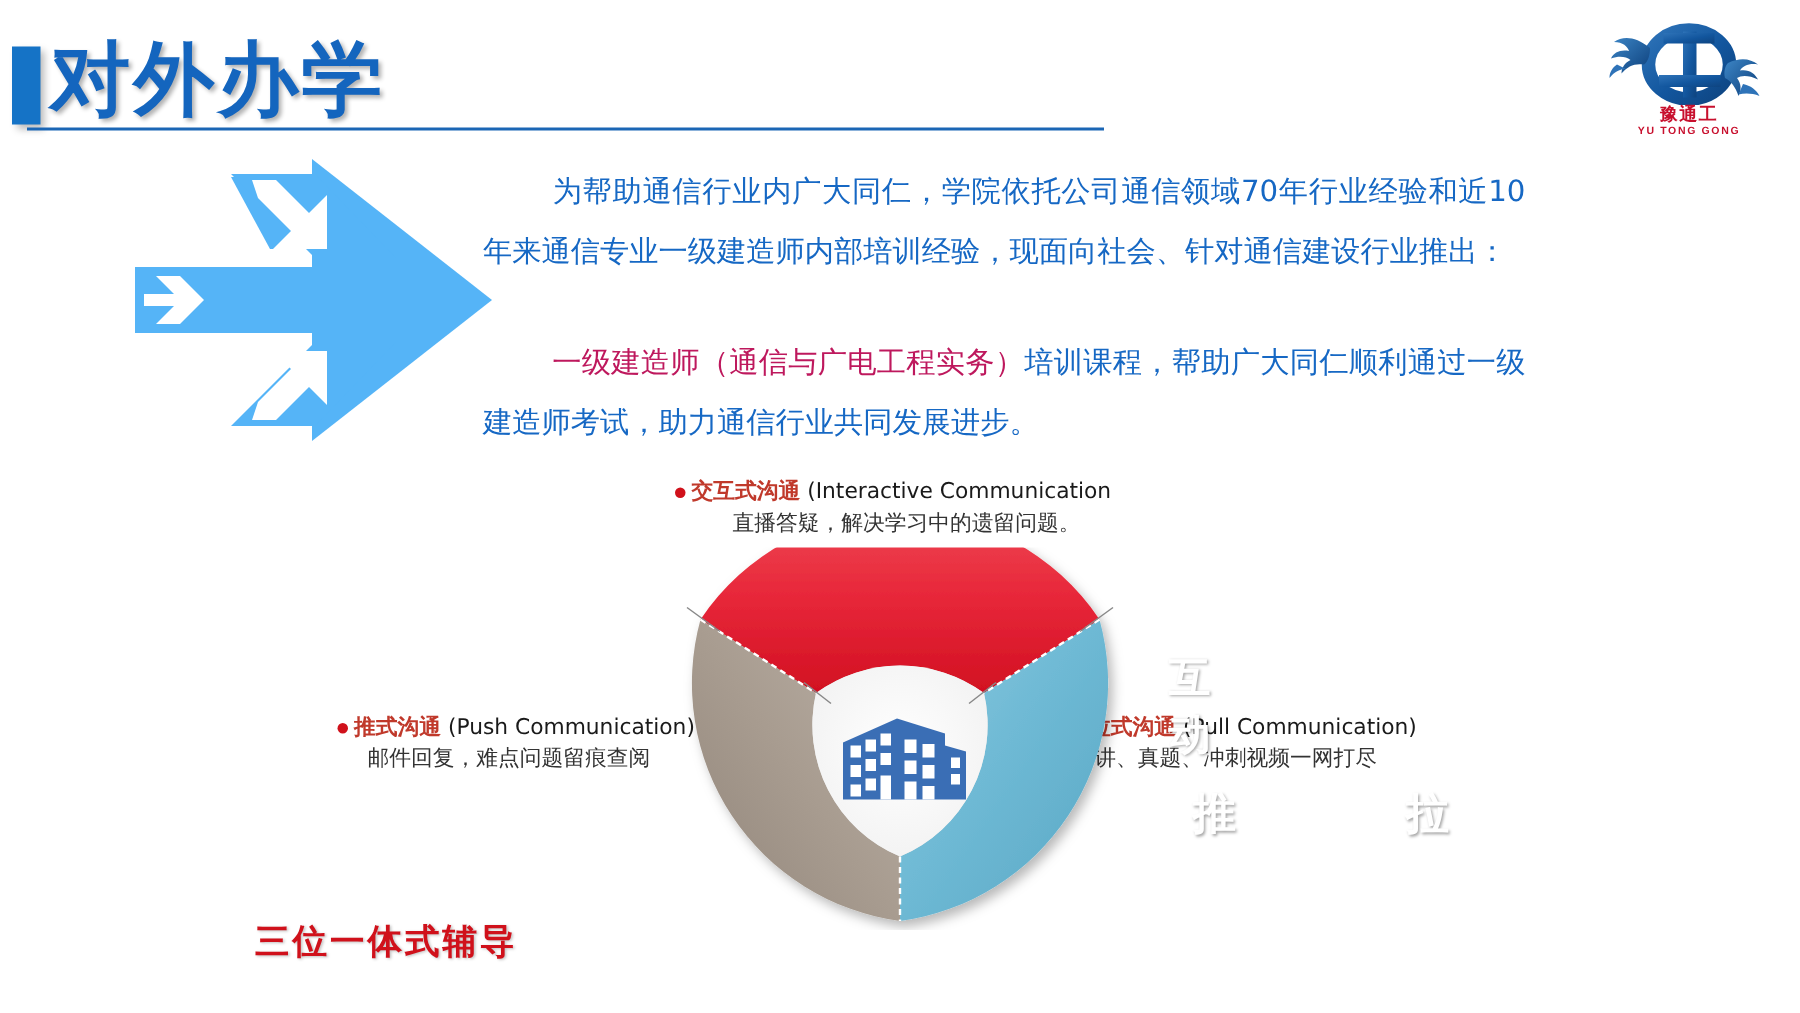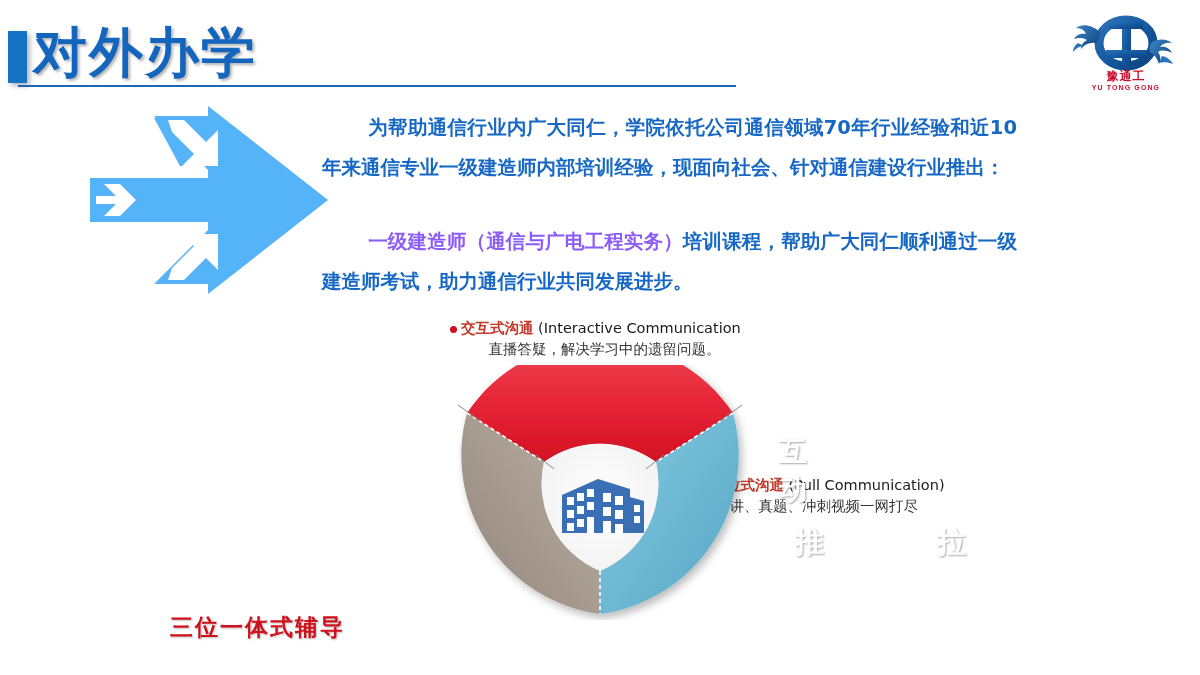--- a/index.html
+++ b/index.html
@@ -46,28 +46,28 @@
     color:#C8102E;font-weight:bold;font-size:7px;letter-spacing:1.1px;
   }
 
   
   .arrow{position:absolute;left:88px;top:100px;width:248px;height:200px;}
 
   
   .para{
     position:absolute;left:322px;width:695px;
     font-family:"DejaVu Sans","Liberation Sans",sans-serif;
-    font-size:19.5px;font-weight:bold;line-height:40px;
+    font-size:19.5px;font-weight:normal;line-height:40px;
     color:#1668C4;
     text-align:justify;
   }
   .para#p1{top:108px;}
   .para#p2{top:222px;}
   .indent{display:inline-block;width:46px;}
-  .red{color:#8b5cf6;}
+  .red{color:#be185d;}
 
   
   .diagram{position:absolute;left:170px;top:310px;width:860px;height:350px;}
 
   .seg-label{
     position:absolute;
     font-family:"DejaVu Sans","Liberation Sans",sans-serif;
     font-size:14.5px;line-height:21px;color:#333333;
     white-space:nowrap;
   }
@@ -179,20 +179,24 @@
 
   <div class="para" id="p2"><span class="indent"></span><span class="red">一级建造师（通信与广电工程实务）</span><span>培训课程，帮助广大同仁顺利通过一级建造师考试，助力通信行业共同发展进步。</span></div>
 
   <div class="diagram">
 
     <div class="seg-label" id="label-top">
       <span class="dot"></span><span class="cn">交互式沟通</span>&nbsp;<span class="en">(Interactive Communication</span>
       <span class="desc">直播答疑，解决学习中的遗留问题。</span>
     </div>
 
+    <div class="seg-label" id="label-left">
+      <span class="dot"></span><span class="cn">推式沟通</span>&nbsp;<span class="en">(Push Communication)</span>
+      <span class="desc">邮件回复，难点问题留痕查阅</span>
+    </div>
 
     <div class="seg-label" id="label-right">
       <span class="dot"></span><span class="cn">拉式沟通</span>&nbsp;<span class="en">(Pull Communication)</span>
       <span class="desc">精讲、真题、冲刺视频一网打尽</span>
     </div>
 
     <div class="shape">
       <svg width="300" height="255" viewBox="0 0 300 255">
         <defs>
           <linearGradient id="gRed" x1="0" y1="0" x2="0" y2="1">

